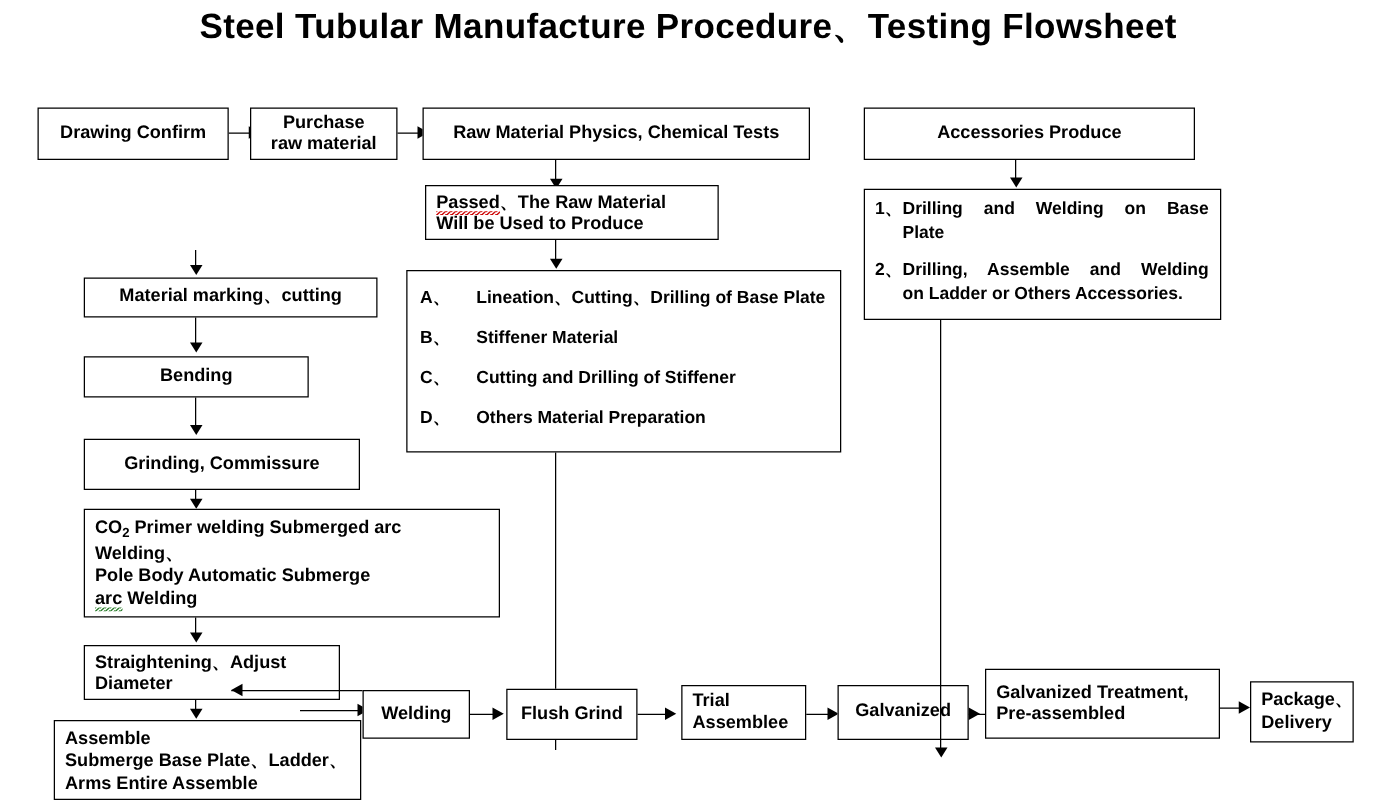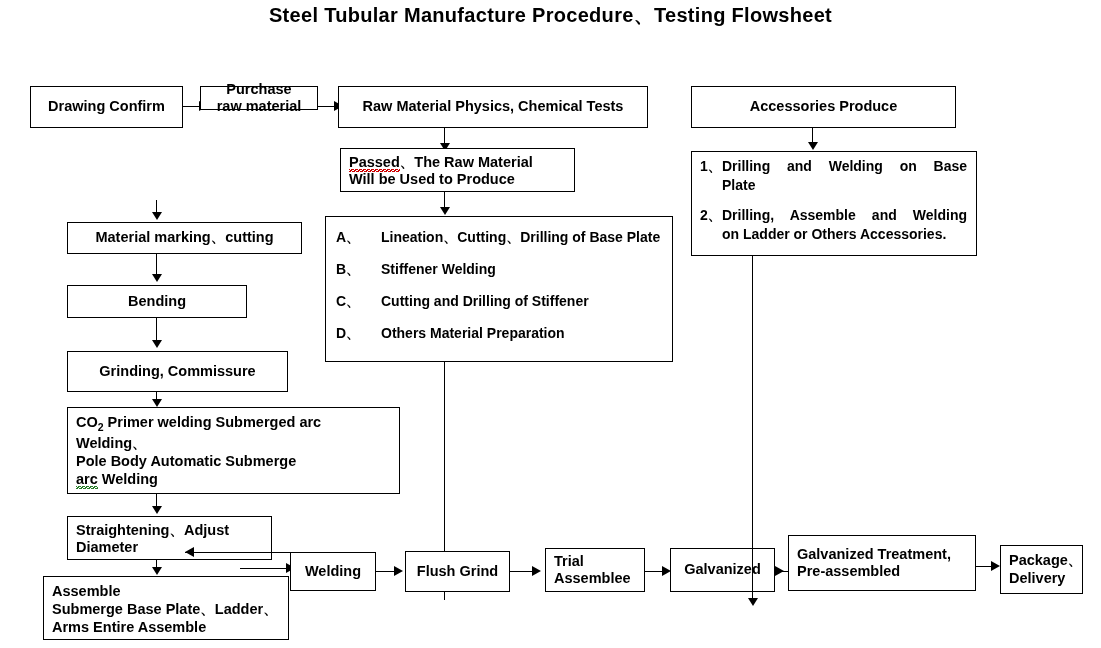--- a/index.html
+++ b/index.html
@@ -5,21 +5,21 @@
   html,body{margin:0;padding:0;}
   body{
     width:1101px;height:648px;background:#ffffff;
     font-family:"Liberation Sans","DejaVu Sans",sans-serif;
     color:#000000;overflow:hidden;position:relative;
   }
   #stage{position:absolute;left:0;top:0;width:1101px;height:648px;}
 
   .title{
     position:absolute;left:0;top:2px;width:1101px;text-align:center;
-    font-size:20px;font-weight:bold;letter-spacing:0.3px;
+    font-size:28px;font-weight:bold;letter-spacing:0.3px;
   }
 
   .box{
     position:absolute;border:1.6px solid #000;background:#fff;
     font-size:14.5px;font-weight:bold;line-height:1.2;
     box-sizing:border-box;
   }
   .box .txt{display:block;}
 
   
@@ -70,21 +70,21 @@
 
   <div class="title">Steel Tubular Manufacture Procedure、Testing Flowsheet</div>
 
   <div class="box ctr" style="left:30px;top:86px;width:153px;height:42px;">
     <span class="txt">Drawing Confirm</span>
   </div>
 
   <div class="hline" style="left:183px;top:106px;width:18px;"></div>
   <div class="arr-right" style="left:199px;top:101px;"></div>
 
-  <div class="box ctr" style="left:200px;top:86px;width:118px;height:24px;">
+  <div class="box ctr" style="left:200px;top:86px;width:118px;height:42px;">
     <div>
       <span class="txt">Purchase</span>
       <span class="txt">raw material</span>
     </div>
   </div>
 
   <div class="hline" style="left:318px;top:106px;width:18px;"></div>
   <div class="arr-right" style="left:334px;top:101px;"></div>
 
   <div class="box ctr" style="left:338px;top:86px;width:310px;height:42px;">
@@ -102,21 +102,21 @@
   </div>
 
   <div class="vline" style="left:444px;top:192px;height:17px;"></div>
   <div class="arr-down" style="left:440px;top:207px;"></div>
 
   <div class="box" style="left:325px;top:216px;width:348px;height:146px;">
   </div>
   <div class="listkey" style="left:336px;top:229px;">A、</div>
   <div class="listrow" style="left:381px;top:229px;">Lineation、Cutting、Drilling of Base Plate</div>
   <div class="listkey" style="left:336px;top:261px;">B、</div>
-  <div class="listrow" style="left:381px;top:261px;">Stiffener Welding</div>
+  <div class="listrow" style="left:381px;top:261px;">Stiffener Material</div>
   <div class="listkey" style="left:336px;top:293px;">C、</div>
   <div class="listrow" style="left:381px;top:293px;">Cutting and Drilling of Stiffener</div>
   <div class="listkey" style="left:336px;top:325px;">D、</div>
   <div class="listrow" style="left:381px;top:325px;">Others Material Preparation</div>
 
   <div class="vline" style="left:444px;top:362px;height:238px;"></div>
 
 
   <div class="vline" style="left:156px;top:200px;height:14px;"></div>
   <div class="arr-down" style="left:152px;top:212px;"></div>

